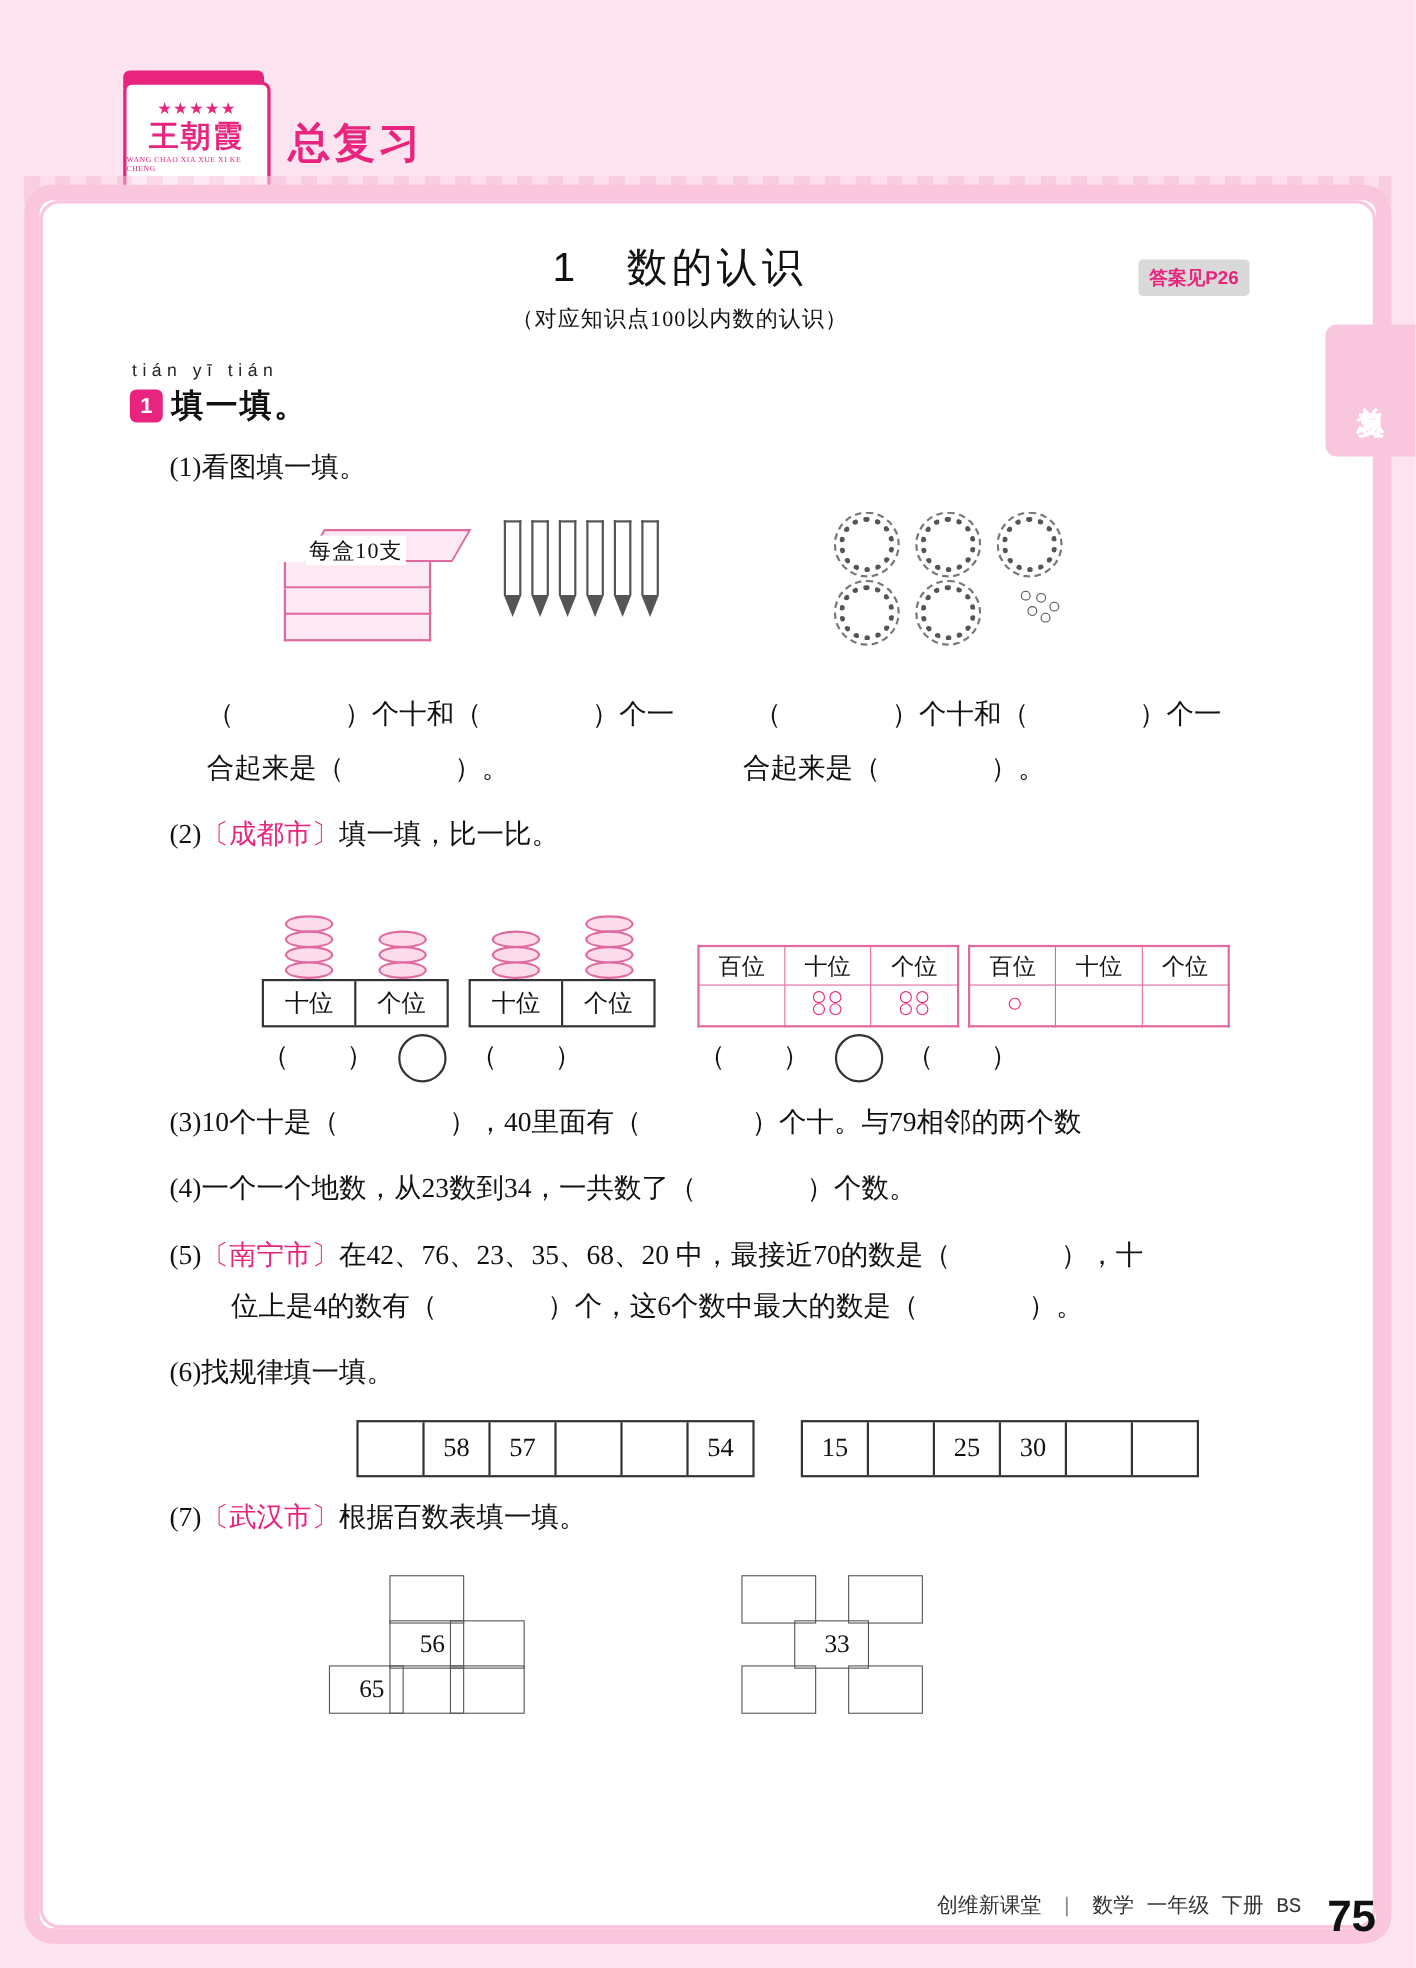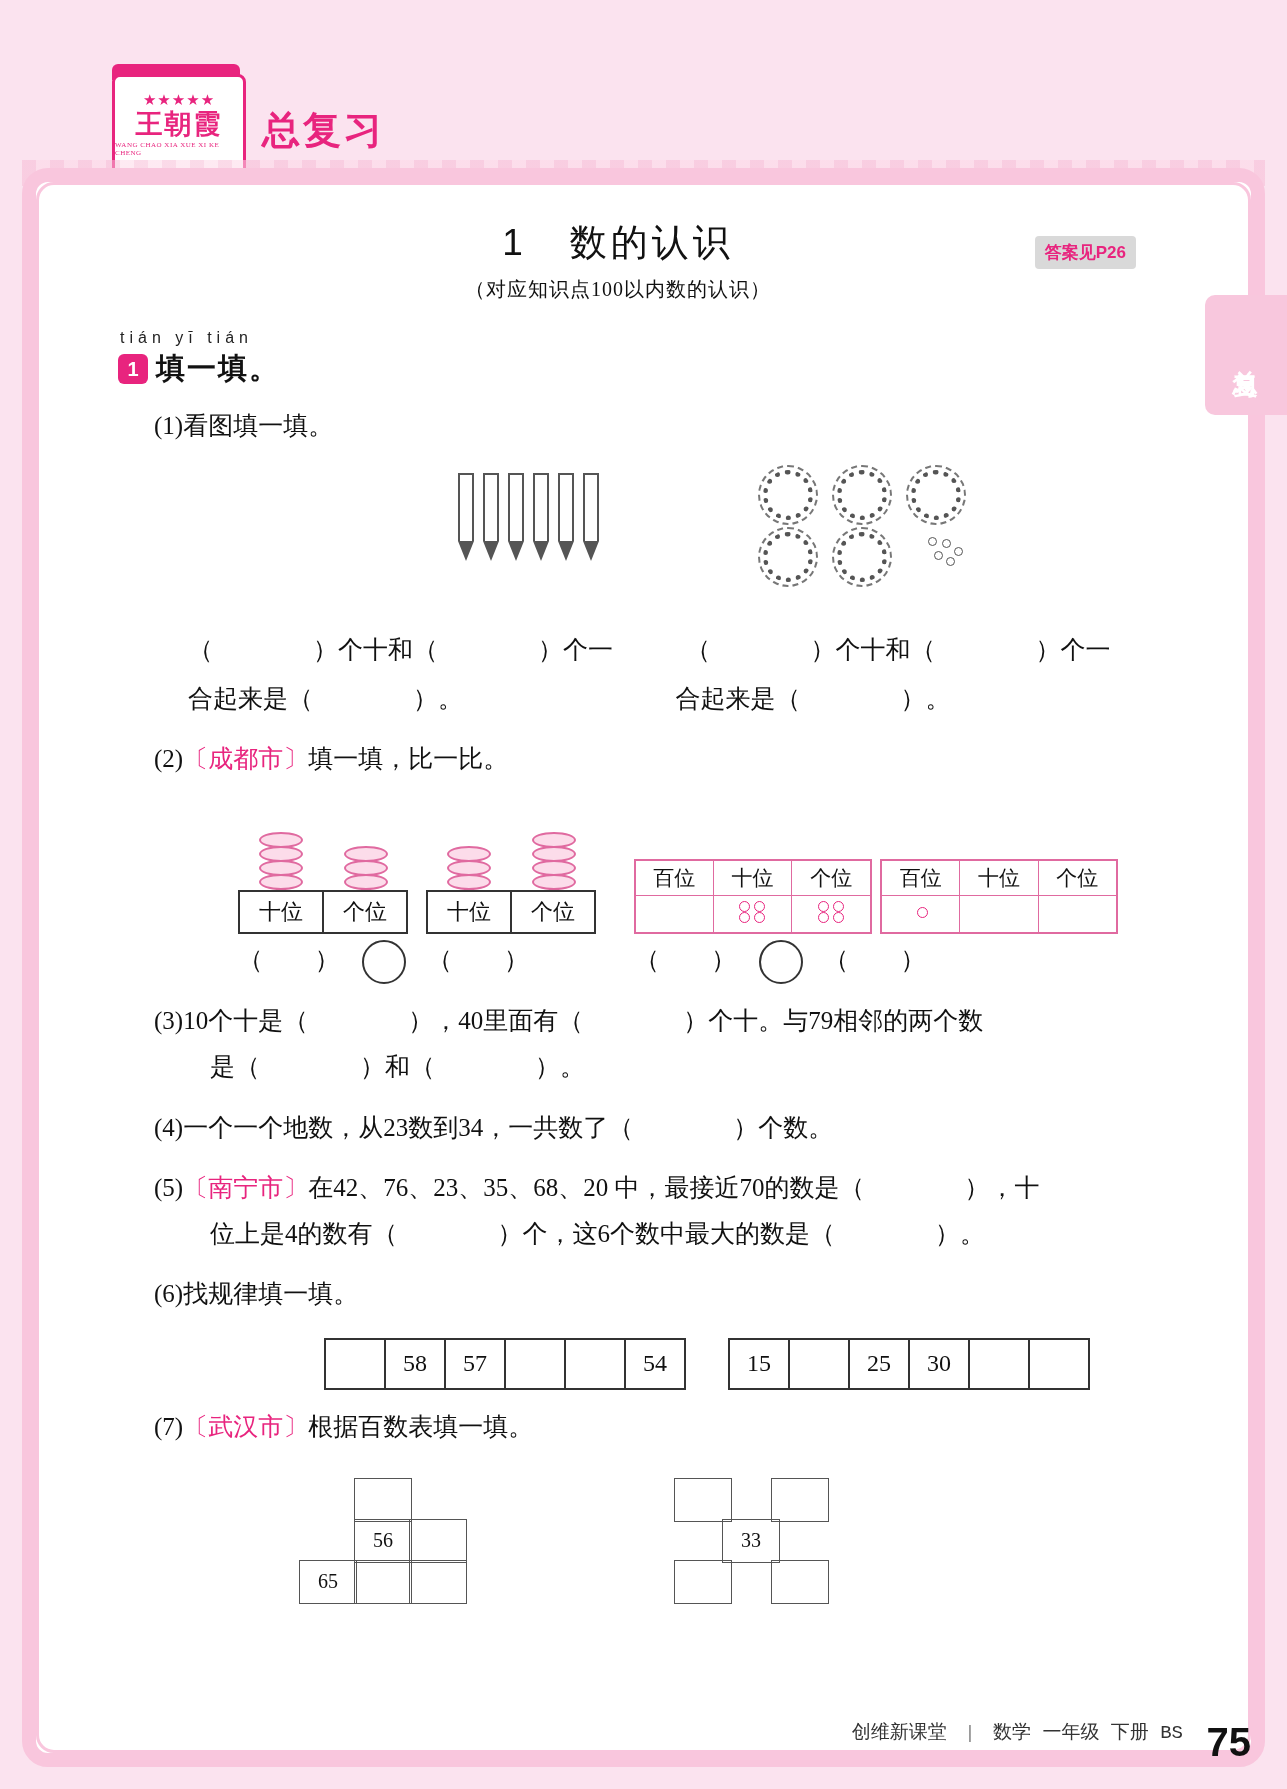--- a/index.html
+++ b/index.html
@@ -138,21 +138,21 @@
     vertical-align:middle;margin:0 14px;
   }
   
   .seq-wrap{display:flex;gap:42px;margin:20px 0 0 206px;}
   .seq{display:flex;border:2px solid #333;}
   .seq div{width:58px;height:48px;border-right:2px solid #333;display:flex;align-items:center;justify-content:center;font-size:24px;}
   .seq div:last-child{border-right:none;}
   
   .hc-wrap{position:relative;height:150px;margin-top:18px;}
   .hc{position:absolute;}
-  .hc .cell{position:absolute;width:56px;height:42px;border:1.5px solid #555;display:flex;align-items:center;justify-content:center;font-size:20px;}
+  .hc .cell{position:absolute;width:56px;height:42px;border:1.5px solid #555;display:flex;align-items:center;justify-content:center;font-size:23px;padding-left:10px;}
   
   .footer{
     position:absolute;left:0;right:0;bottom:44px;text-align:right;padding-right:104px;
     font-size:19px;color:#333;font-family:Liberation Mono, monospace;
   }
   .footer .sep{color:#888;margin:0 6px;}
   .pageno{
     position:absolute;right:36px;bottom:24px;font-size:40px;font-weight:bold;
     font-family:"Liberation Sans",sans-serif;color:#111;
   }
@@ -190,20 +190,27 @@
 
   <div class="pinyin">tián yī tián</div>
   <div class="q-head">
     <div class="q-num">1</div>
     <div class="q-head-text">填一填。</div>
   </div>
 
   <div class="item">(1)看图填一填。</div>
 
   <div class="fig1">
+    <div class="box-stack">
+      <div class="box-lid"></div>
+      <div class="box-layer"></div>
+      <div class="box-layer"></div>
+      <div class="box-layer"></div>
+      <div class="box-label">每盒10支</div>
+    </div>
     <div class="pencils">
       <div class="pencil">
           <div class="body"></div>
           <div class="tip"></div>
         </div>
       <div class="pencil">
           <div class="body"></div>
           <div class="tip"></div>
         </div>
       <div class="pencil">
@@ -350,21 +357,20 @@
     <span>（&nbsp;&nbsp;&nbsp;&nbsp;&nbsp;&nbsp;&nbsp;）</span>
     <span class="circle-blank"></span>
     <span>（&nbsp;&nbsp;&nbsp;&nbsp;&nbsp;&nbsp;&nbsp;）</span>
     <span style="display:inline-block;width:90px;"></span>
     <span>（&nbsp;&nbsp;&nbsp;&nbsp;&nbsp;&nbsp;&nbsp;）</span>
     <span class="circle-blank"></span>
     <span>（&nbsp;&nbsp;&nbsp;&nbsp;&nbsp;&nbsp;&nbsp;）</span>
   </div>
 
   <div class="item">(3)10个十是（　　　　），40里面有（　　　　）个十。与79相邻的两个数</div>
-  <div class="item" style="margin-left:92px;margin-top:0;">是（　　　　）和（　　　　）。</div>
 
   <div class="item">(4)一个一个地数，从23数到34，一共数了（　　　　）个数。</div>
 
   <div class="item">
     <span>(5)</span><span class="city">〔南宁市〕</span><span>在42、76、23、35、68、20 中，最接近70的数是（　　　　），十</span>
   </div>
   <div class="item" style="margin-left:92px;margin-top:0;">位上是4的数有（　　　　）个，这6个数中最大的数是（　　　　）。</div>
 
   <div class="item">(6)找规律填一填。</div>
 

